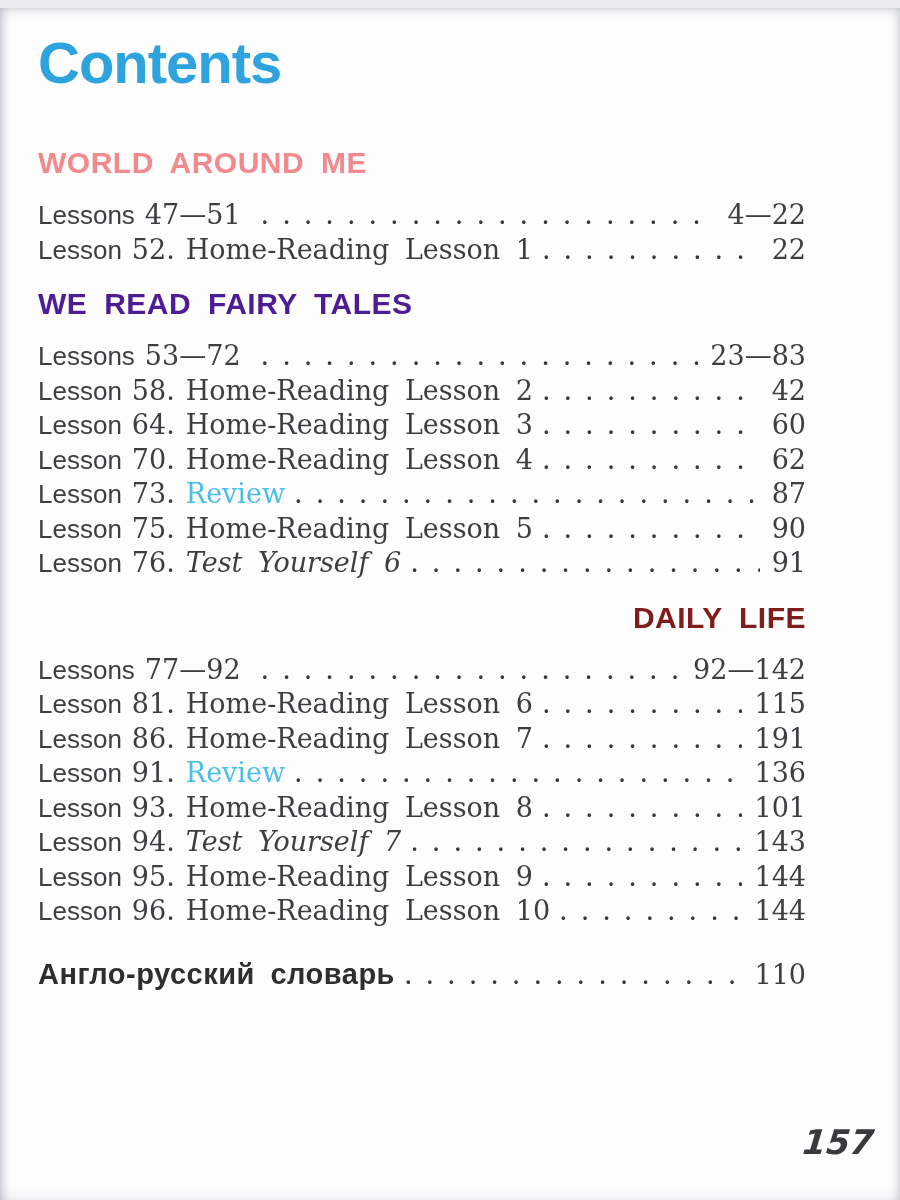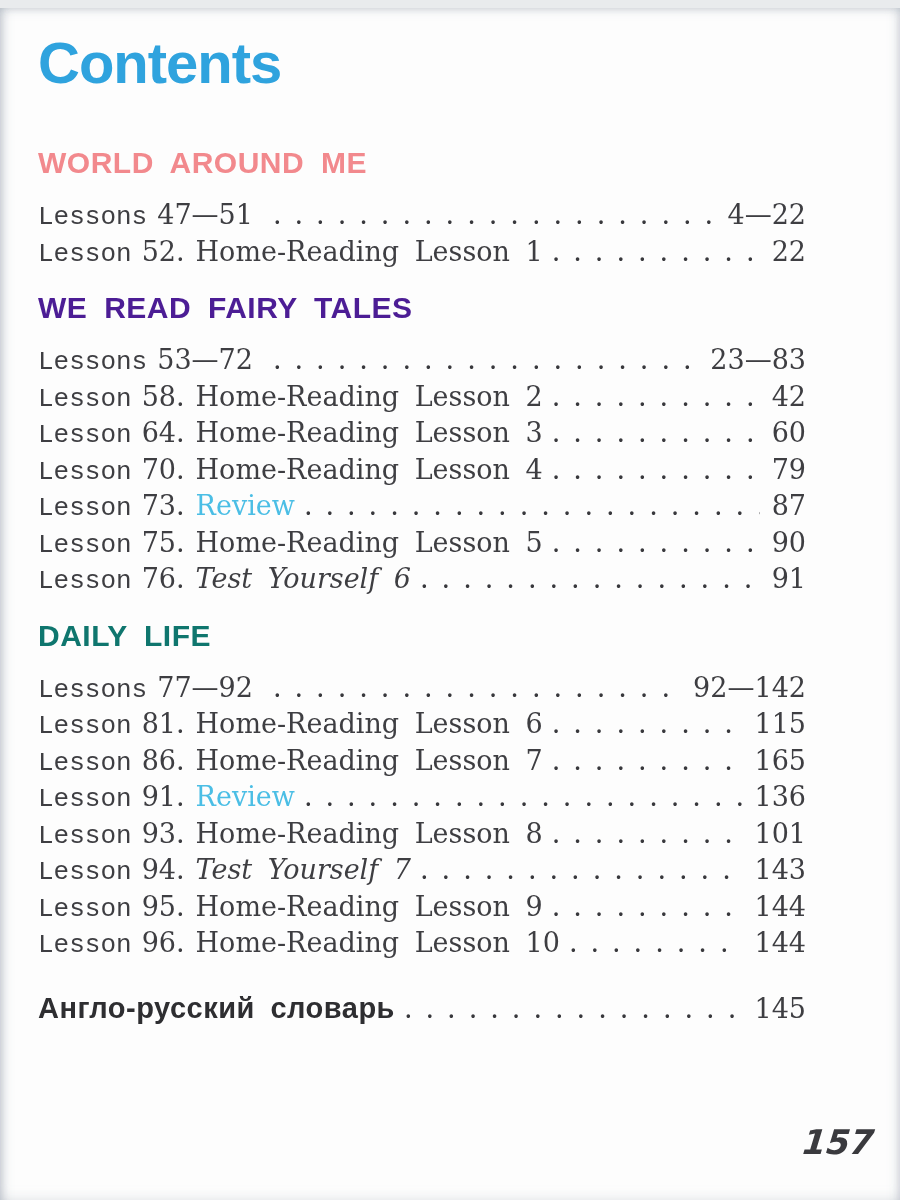--- a/index.html
+++ b/index.html
@@ -58,21 +58,21 @@
   }
   .toc-row {
     display: flex;
     align-items: baseline;
     font-size: 27px;
     line-height: 33.5px;
     white-space: nowrap;
   }
   .row-left { display: inline-flex; align-items: baseline; }
   .lead {
-    font-family: Liberation Mono, monospace;
+    font-family: Liberation Sans, sans-serif;
     font-size: 26px;
     margin-right: 10px;
   }
   .num {
     font-family: "DejaVu Serif", serif;
     margin-right: 11px;
   }
   .rtitle {
     font-family: "DejaVu Serif", serif;
     word-spacing: 7px;
@@ -178,21 +178,21 @@
             <span class="dots">......................................................................</span>
             <span class="pagenum">60</span>
           </div>
           <div class="toc-row">
             <span class="row-left">
               <span class="lead">Lesson</span>
               <span class="num">70.</span>
               <span class="rtitle plain">Home-Reading Lesson 4</span>
             </span>
             <span class="dots">......................................................................</span>
-            <span class="pagenum">79</span>
+            <span class="pagenum">62</span>
           </div>
           <div class="toc-row">
             <span class="row-left">
               <span class="lead">Lesson</span>
               <span class="num">73.</span>
               <span class="rtitle review" style="color: rgb(75, 190, 229);">Review</span>
             </span>
             <span class="dots">......................................................................</span>
             <span class="pagenum">87</span>
           </div>
@@ -209,21 +209,21 @@
             <span class="row-left">
               <span class="lead">Lesson</span>
               <span class="num">76.</span>
               <span class="rtitle italic">Test Yourself 6</span>
             </span>
             <span class="dots">......................................................................</span>
             <span class="pagenum">91</span>
           </div>
         </section>
         <section class="toc-section">
-          <h2 style="color: #0f766e;">DAILY LIFE</h2>
+          <h2 style="color: #7f1d1d; text-align: right;">DAILY LIFE</h2>
           <div class="toc-row">
             <span class="row-left">
               <span class="lead">Lessons</span>
               <span class="num">77—92</span>
             </span>
             <span class="dots">......................................................................</span>
             <span class="pagenum">92—142</span>
           </div>
           <div class="toc-row">
             <span class="row-left">
@@ -234,21 +234,21 @@
             <span class="dots">......................................................................</span>
             <span class="pagenum">115</span>
           </div>
           <div class="toc-row">
             <span class="row-left">
               <span class="lead">Lesson</span>
               <span class="num">86.</span>
               <span class="rtitle plain">Home-Reading Lesson 7</span>
             </span>
             <span class="dots">......................................................................</span>
-            <span class="pagenum">165</span>
+            <span class="pagenum">191</span>
           </div>
           <div class="toc-row">
             <span class="row-left">
               <span class="lead">Lesson</span>
               <span class="num">91.</span>
               <span class="rtitle review" style="color: rgb(75, 190, 229);">Review</span>
             </span>
             <span class="dots">......................................................................</span>
             <span class="pagenum">136</span>
           </div>
@@ -287,19 +287,19 @@
             </span>
             <span class="dots">......................................................................</span>
             <span class="pagenum">144</span>
           </div>
         </section>
       </div>
 
     <div class="footer-row">
       <span class="footer-label">Англо-русский словарь</span>
       <span class="dots">......................................................................</span>
-      <span class="pagenum">145</span>
+      <span class="pagenum">110</span>
     </div>
 
   </div>
 
   <div class="corner-page-num">157</div>
 </div>
 
 </body></html>

